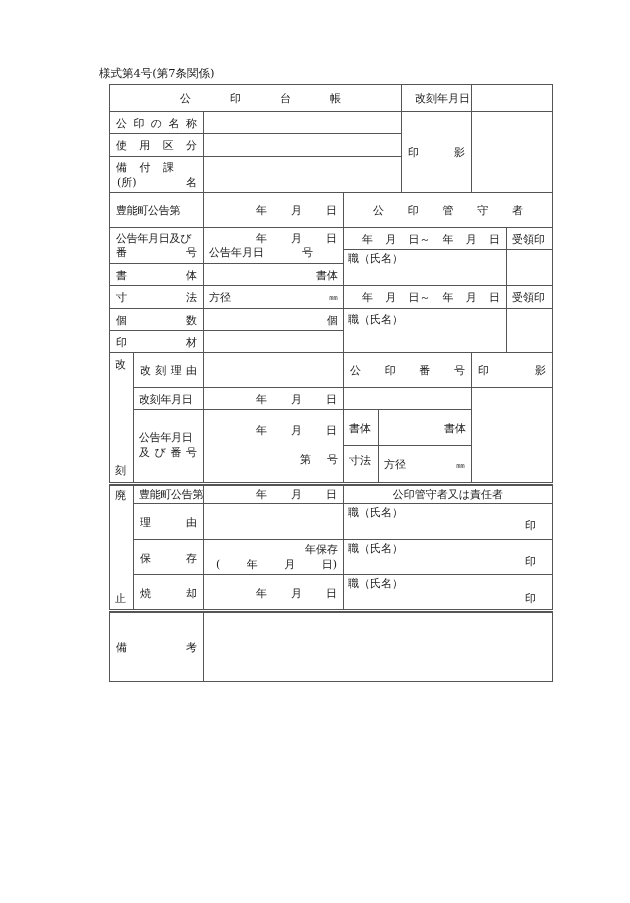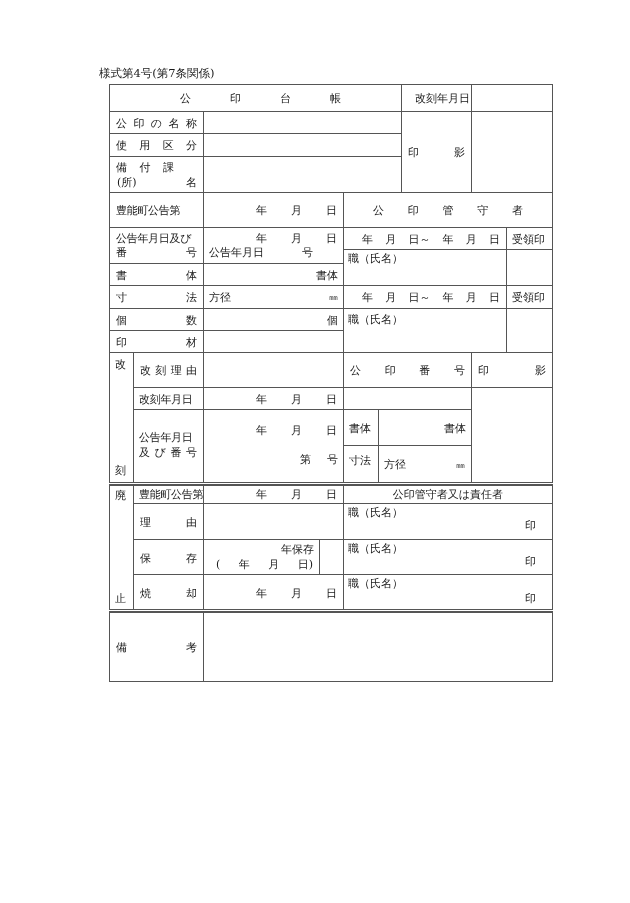--- a/index.html
+++ b/index.html
@@ -285,21 +285,21 @@
   <span class="t" style="left:4px;top:2px;">職（氏名）</span>
   <span class="t" style="right:16px;top:15px;">印</span>
 </div>
 
 <div class="c" style="left:133px;top:539px;width:71px;height:36px;">
   <div class="t spread" style="left:6px;right:6px;top:12px;">
     <span>保</span>
       <span>存</span>
   </div>
 </div>
-<div class="c" style="left:203px;top:539px;width:117px;height:36px;">
+<div class="c" style="left:203px;top:539px;width:141px;height:36px;">
   <span class="t" style="right:5px;top:3px;">年保存</span>
   <div class="t spread" style="left:12px;right:6px;top:18px;">
     <span>(</span>
       <span>年</span>
       <span>月</span>
       <span>日)</span>
   </div>
 </div>
 <div class="c" style="left:343px;top:539px;width:210px;height:36px;">
   <span class="t" style="left:4px;top:2px;">職（氏名）</span>

